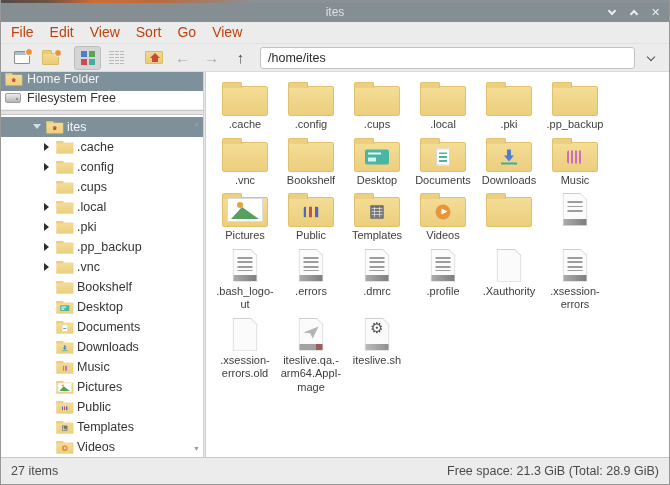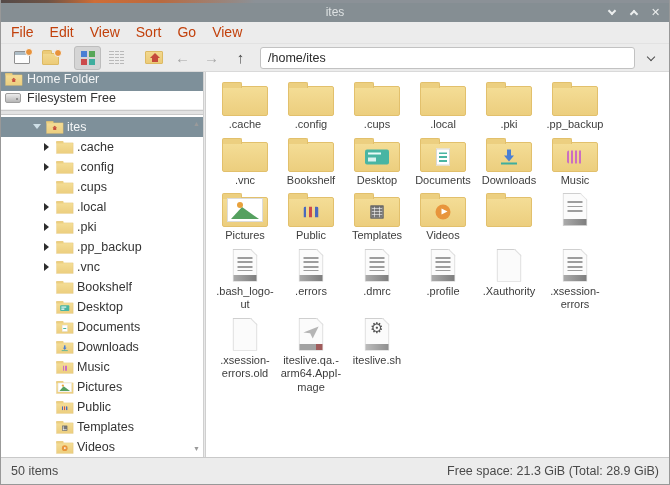--- a/index.html
+++ b/index.html
@@ -693,16 +693,16 @@
                 </i>
               </span>
             </span>
             <div class="file-label">iteslive.sh</div>
           </div>
         </div>
     </div>
   </div>
 
   <div class="statusbar">
-    <span>50 items</span>
+    <span>27 items</span>
     <span>Free space: 21.3 GiB (Total: 28.9 GiB)</span>
   </div>
 </div>
 
 </body></html>

